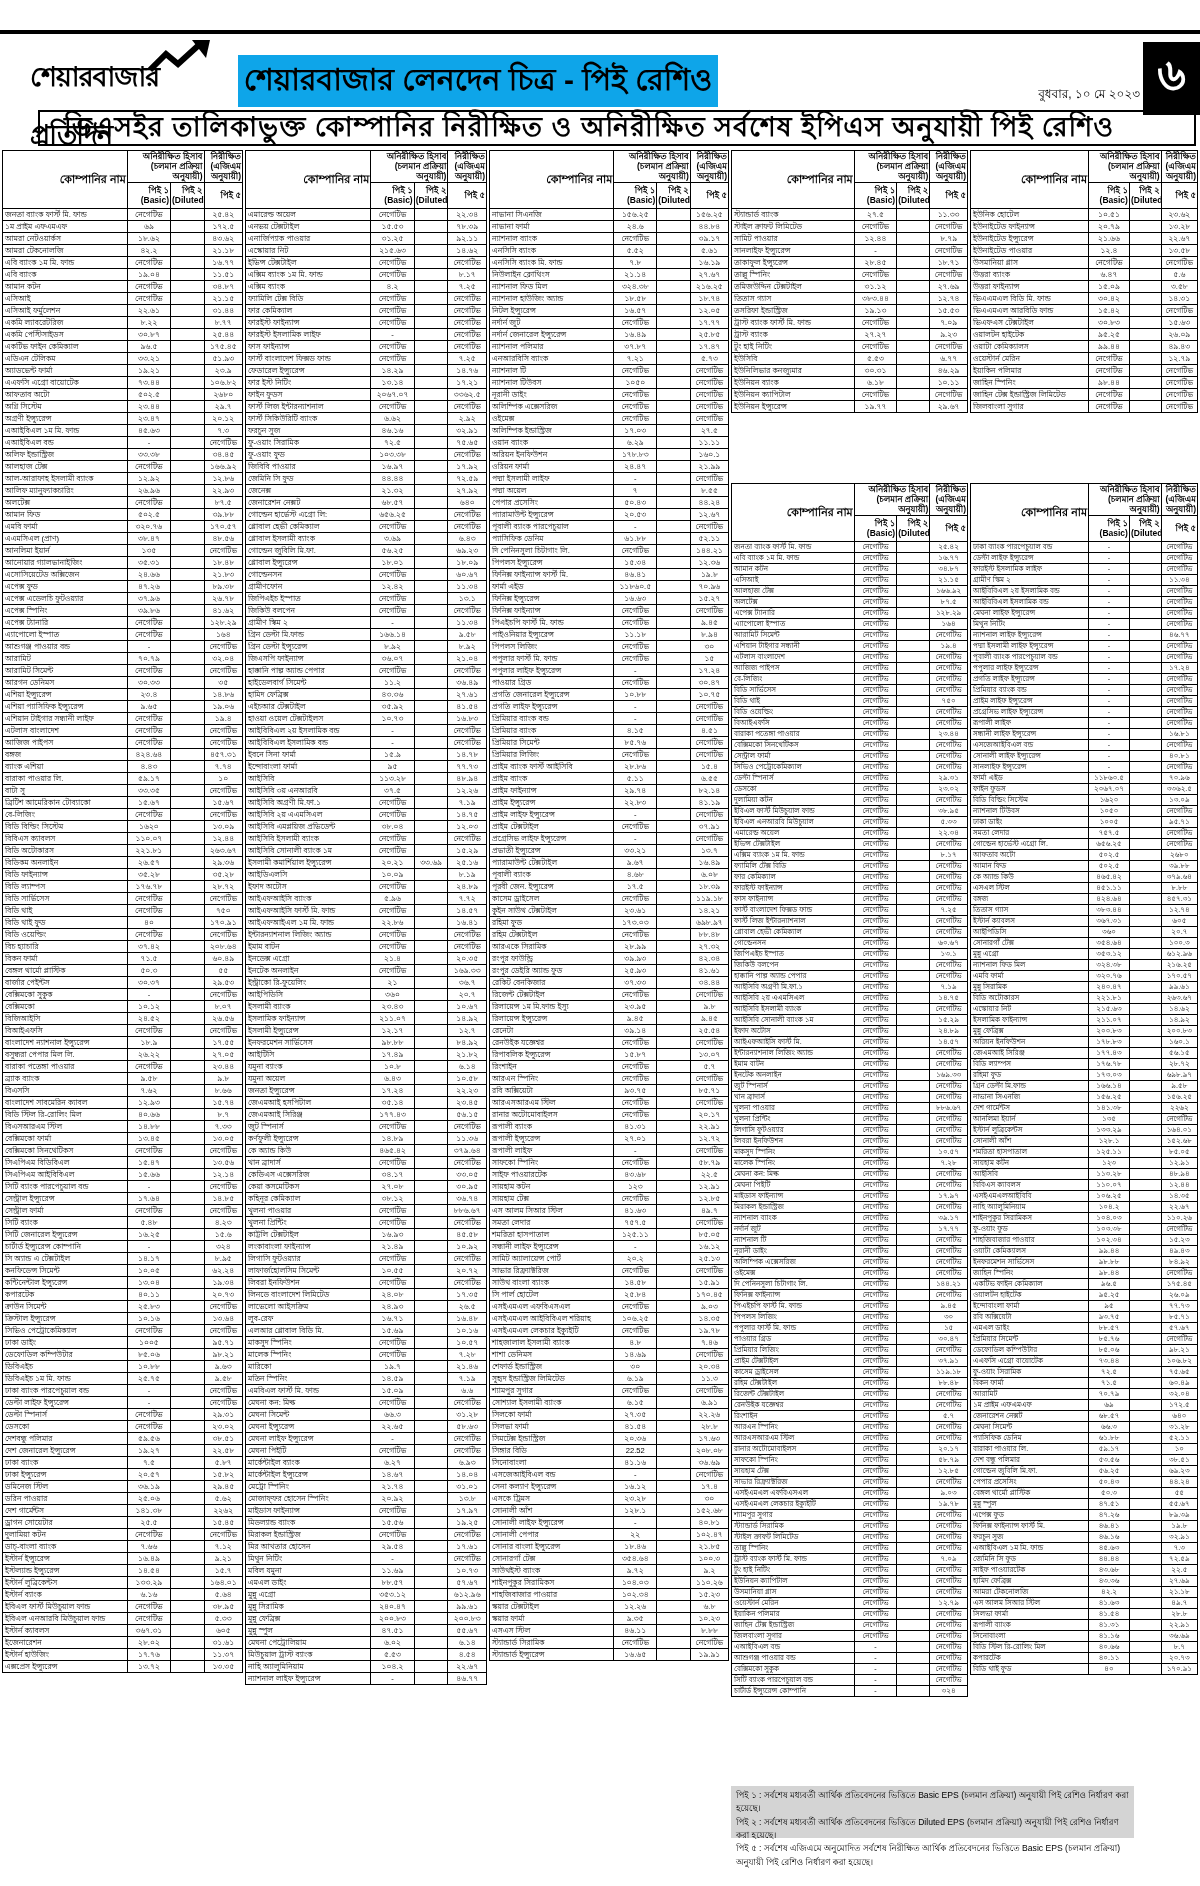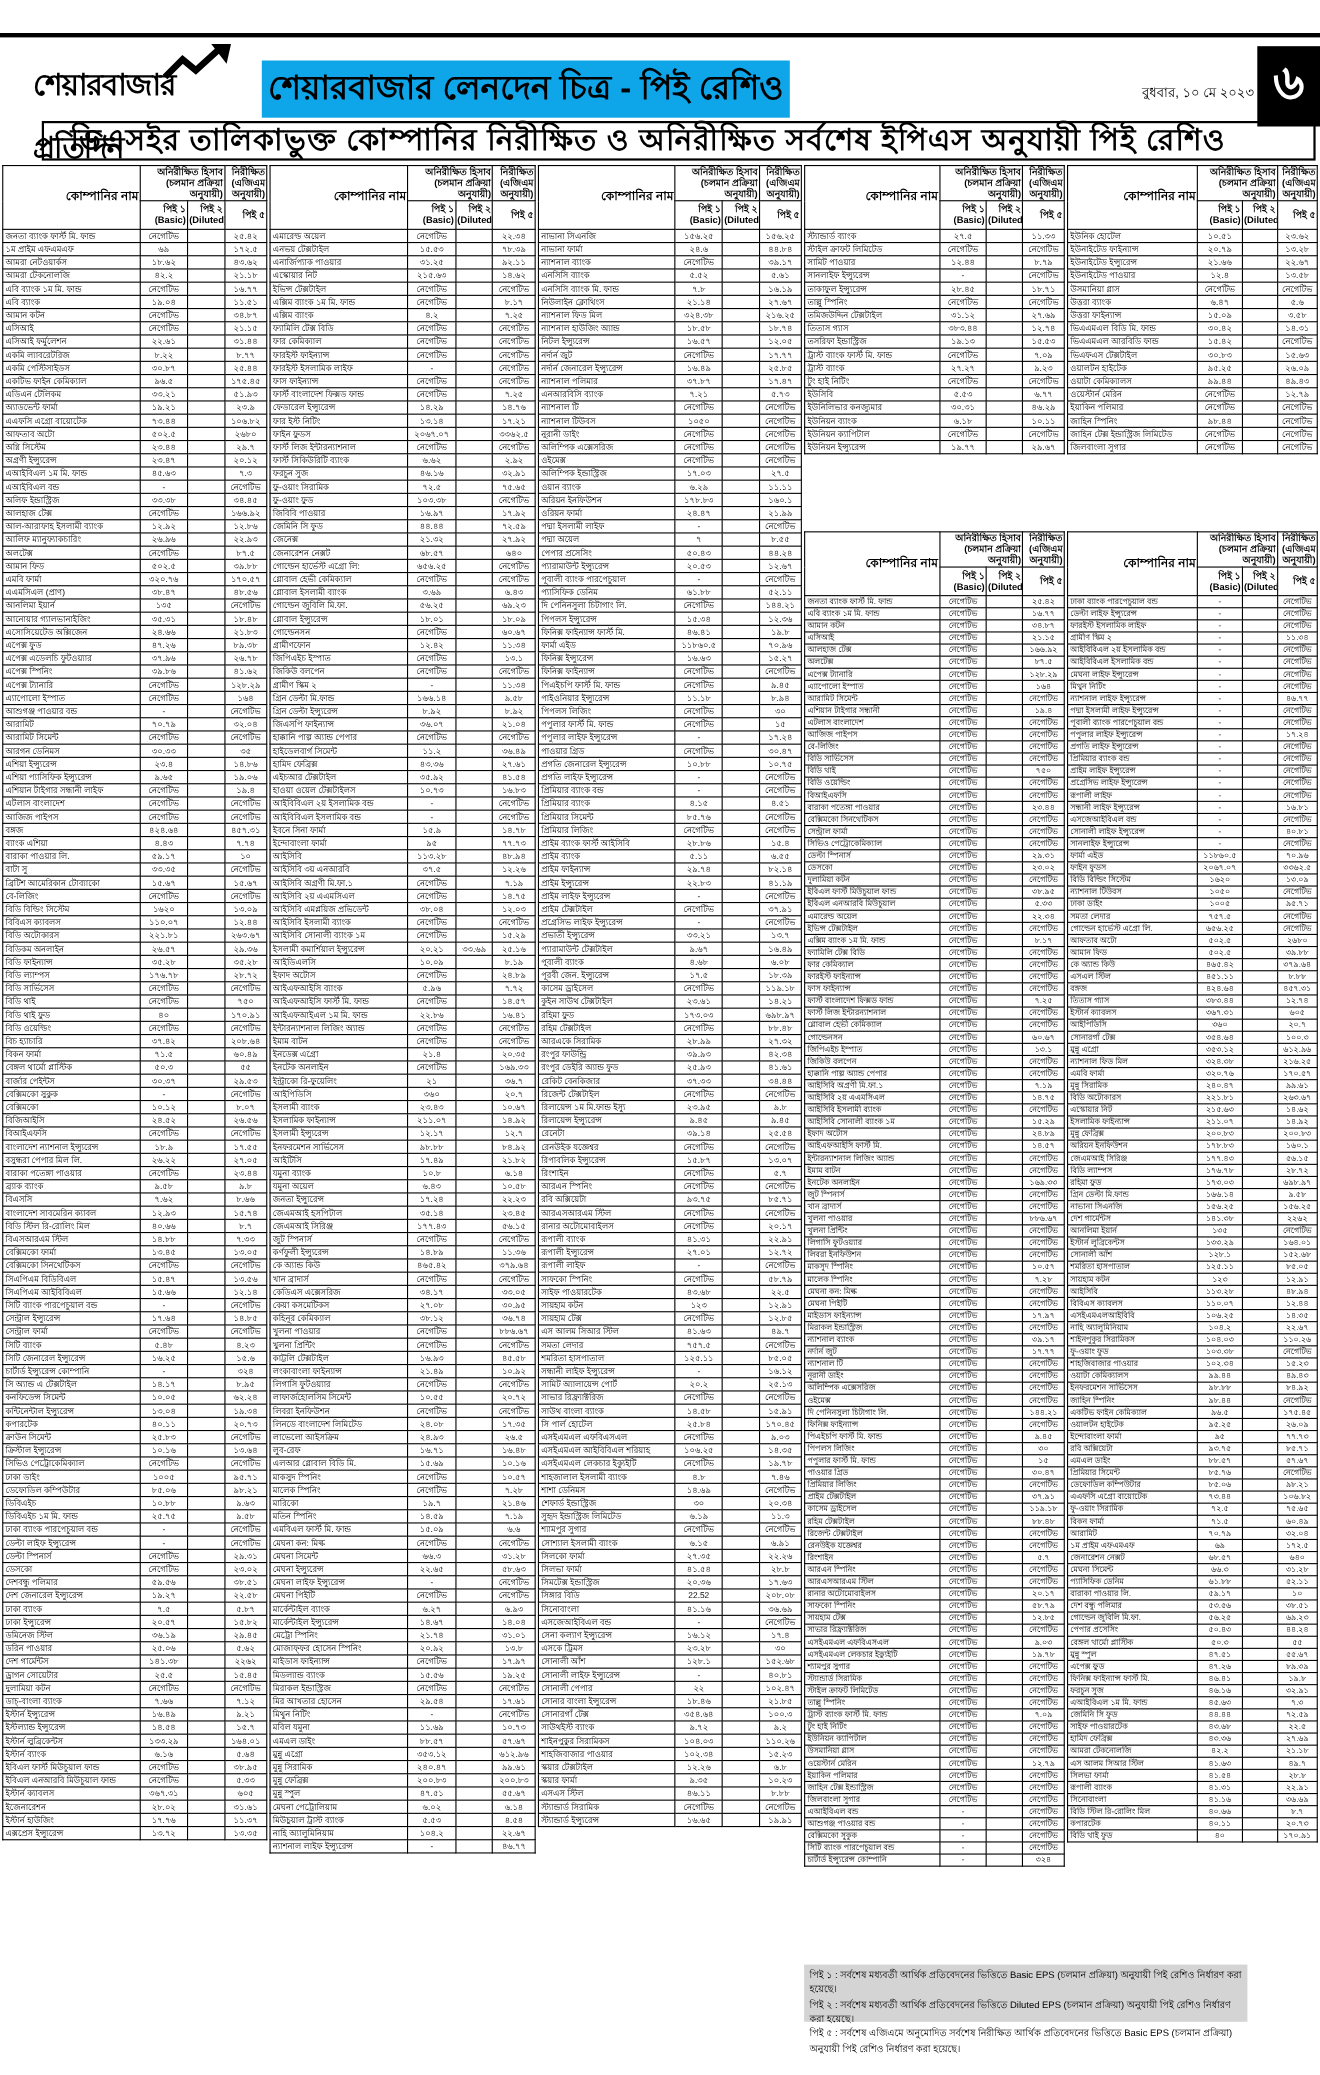--- a/index.html
+++ b/index.html
@@ -9,21 +9,21 @@
   
   #toprule{left:0;top:30px;width:1200px;height:4px;background:#000;}
   
   #logo{left:30px;top:48px;width:200px;height:60px;}
   #logo .logotext{font-size:27px;font-weight:bold;letter-spacing:-1px;line-height:58px;
         font-family:"Liberation Serif",serif;}
   #logo svg{position:absolute;left:118px;top:-8px;}
   #main-title{left:238px;top:55px;width:480px;height:52px;background:#0ea5e9;
         display:flex;align-items:center;justify-content:center;
         font-size:30px;font-weight:bold;}
-  #edition-date{left:990px;top:75px;width:150px;font-size:12px;text-align:right;}
+  #edition-date{left:990px;top:85px;width:150px;font-size:12px;text-align:right;}
   #page-number-box{left:1143px;top:42px;width:57px;height:73px;background:#000;color:#fff;
         display:flex;align-items:center;justify-content:center;font-size:44px;font-weight:bold;}
   
   #subtitle-box{left:38px;top:110px;width:1158px;height:36px;border:2px solid #000;
         display:flex;align-items:center;padding-left:24px;box-sizing:border-box;
         font-size:27px;font-weight:bold;letter-spacing:1px;}
   
   .ptable{border-collapse:collapse;width:100%;table-layout:fixed;}
   .ptable th,.ptable td{border:1px solid #000;padding:0 2px;overflow:hidden;box-sizing:border-box;}
   .ptable thead th{font-weight:bold;text-align:right;font-size:8.5px;line-height:1.15;

